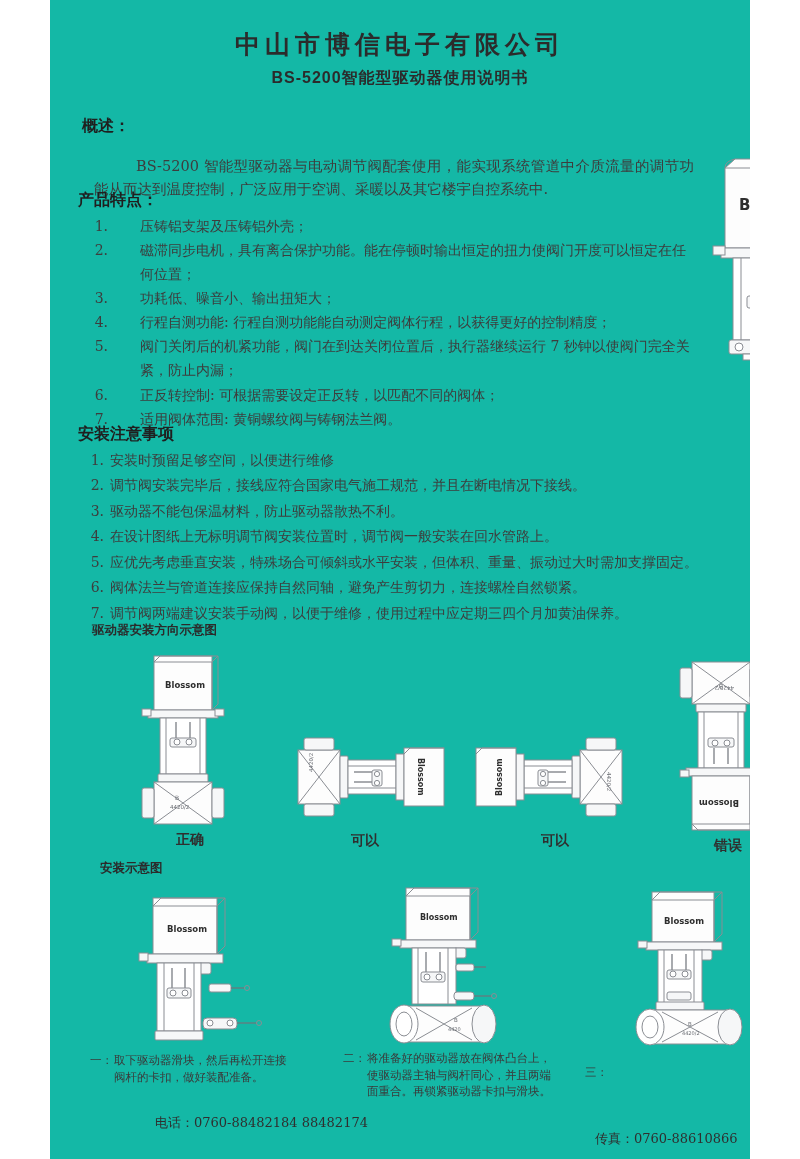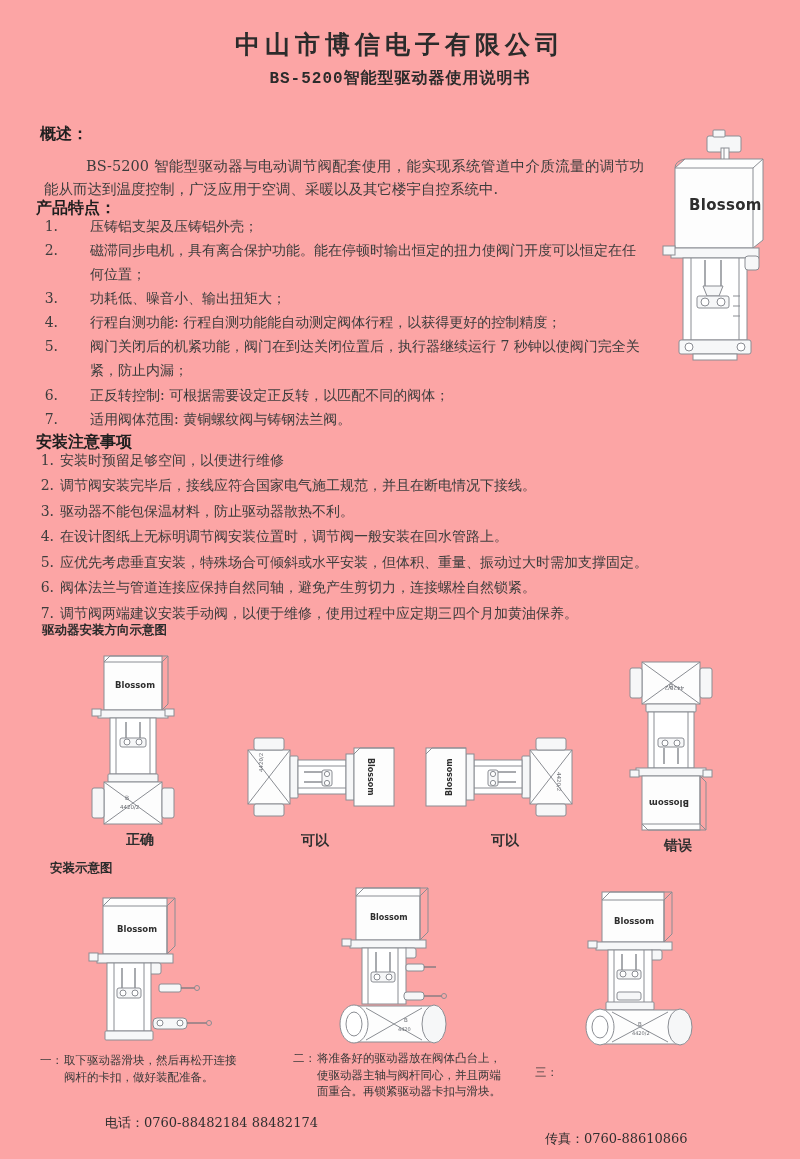--- a/index.html
+++ b/index.html
@@ -2,57 +2,57 @@
 <html><head>
 <meta charset="utf-8">
 <style>
   html, body {
     margin: 0;
     padding: 0;
     background: #ffffff;
   }
   .page {
     position: relative;
-    width: 800px;
+    width: 700px;
     height: 1159px;
     margin: 0 auto;
-    background: #fca5a5;
+    background: #14b8a6;
     font-family: "DejaVu Sans", "Liberation Sans", sans-serif;
     color: #3a3a3a;
     overflow: hidden;
   }
 
   
   .company-title {
     text-align: center;
     font-family: "DejaVu Serif", "Liberation Serif", serif;
     font-weight: bold;
     font-size: 25px;
     letter-spacing: 5px;
     color: #2b2b2b;
     padding-top: 30px;
     line-height: 1.2;
   }
   .doc-subtitle {
     text-align: center;
-    font-family: Liberation Mono, monospace;
+    font-family: Liberation Sans, sans-serif;
     font-weight: bold;
     font-size: 16px;
     letter-spacing: 1px;
     color: #2b2b2b;
     margin-top: 8px;
   }
 
   
   .sec-head {
     font-family: "DejaVu Sans", "Liberation Sans", sans-serif;
     font-weight: bold;
     font-size: 16px;
     color: #1f1f1f;
-    margin: 8px;
+    margin: 0;
   }
   .sec-head.overview { position: absolute; left: 32px; top: 116px; }
   .sec-head.features { position: absolute; left: 28px; top: 190px; }
   .sec-head.install  { position: absolute; left: 28px; top: 424px; }
 
   .overview-body {
     position: absolute;
     left: 44px;
     top: 140px;
     width: 600px;

